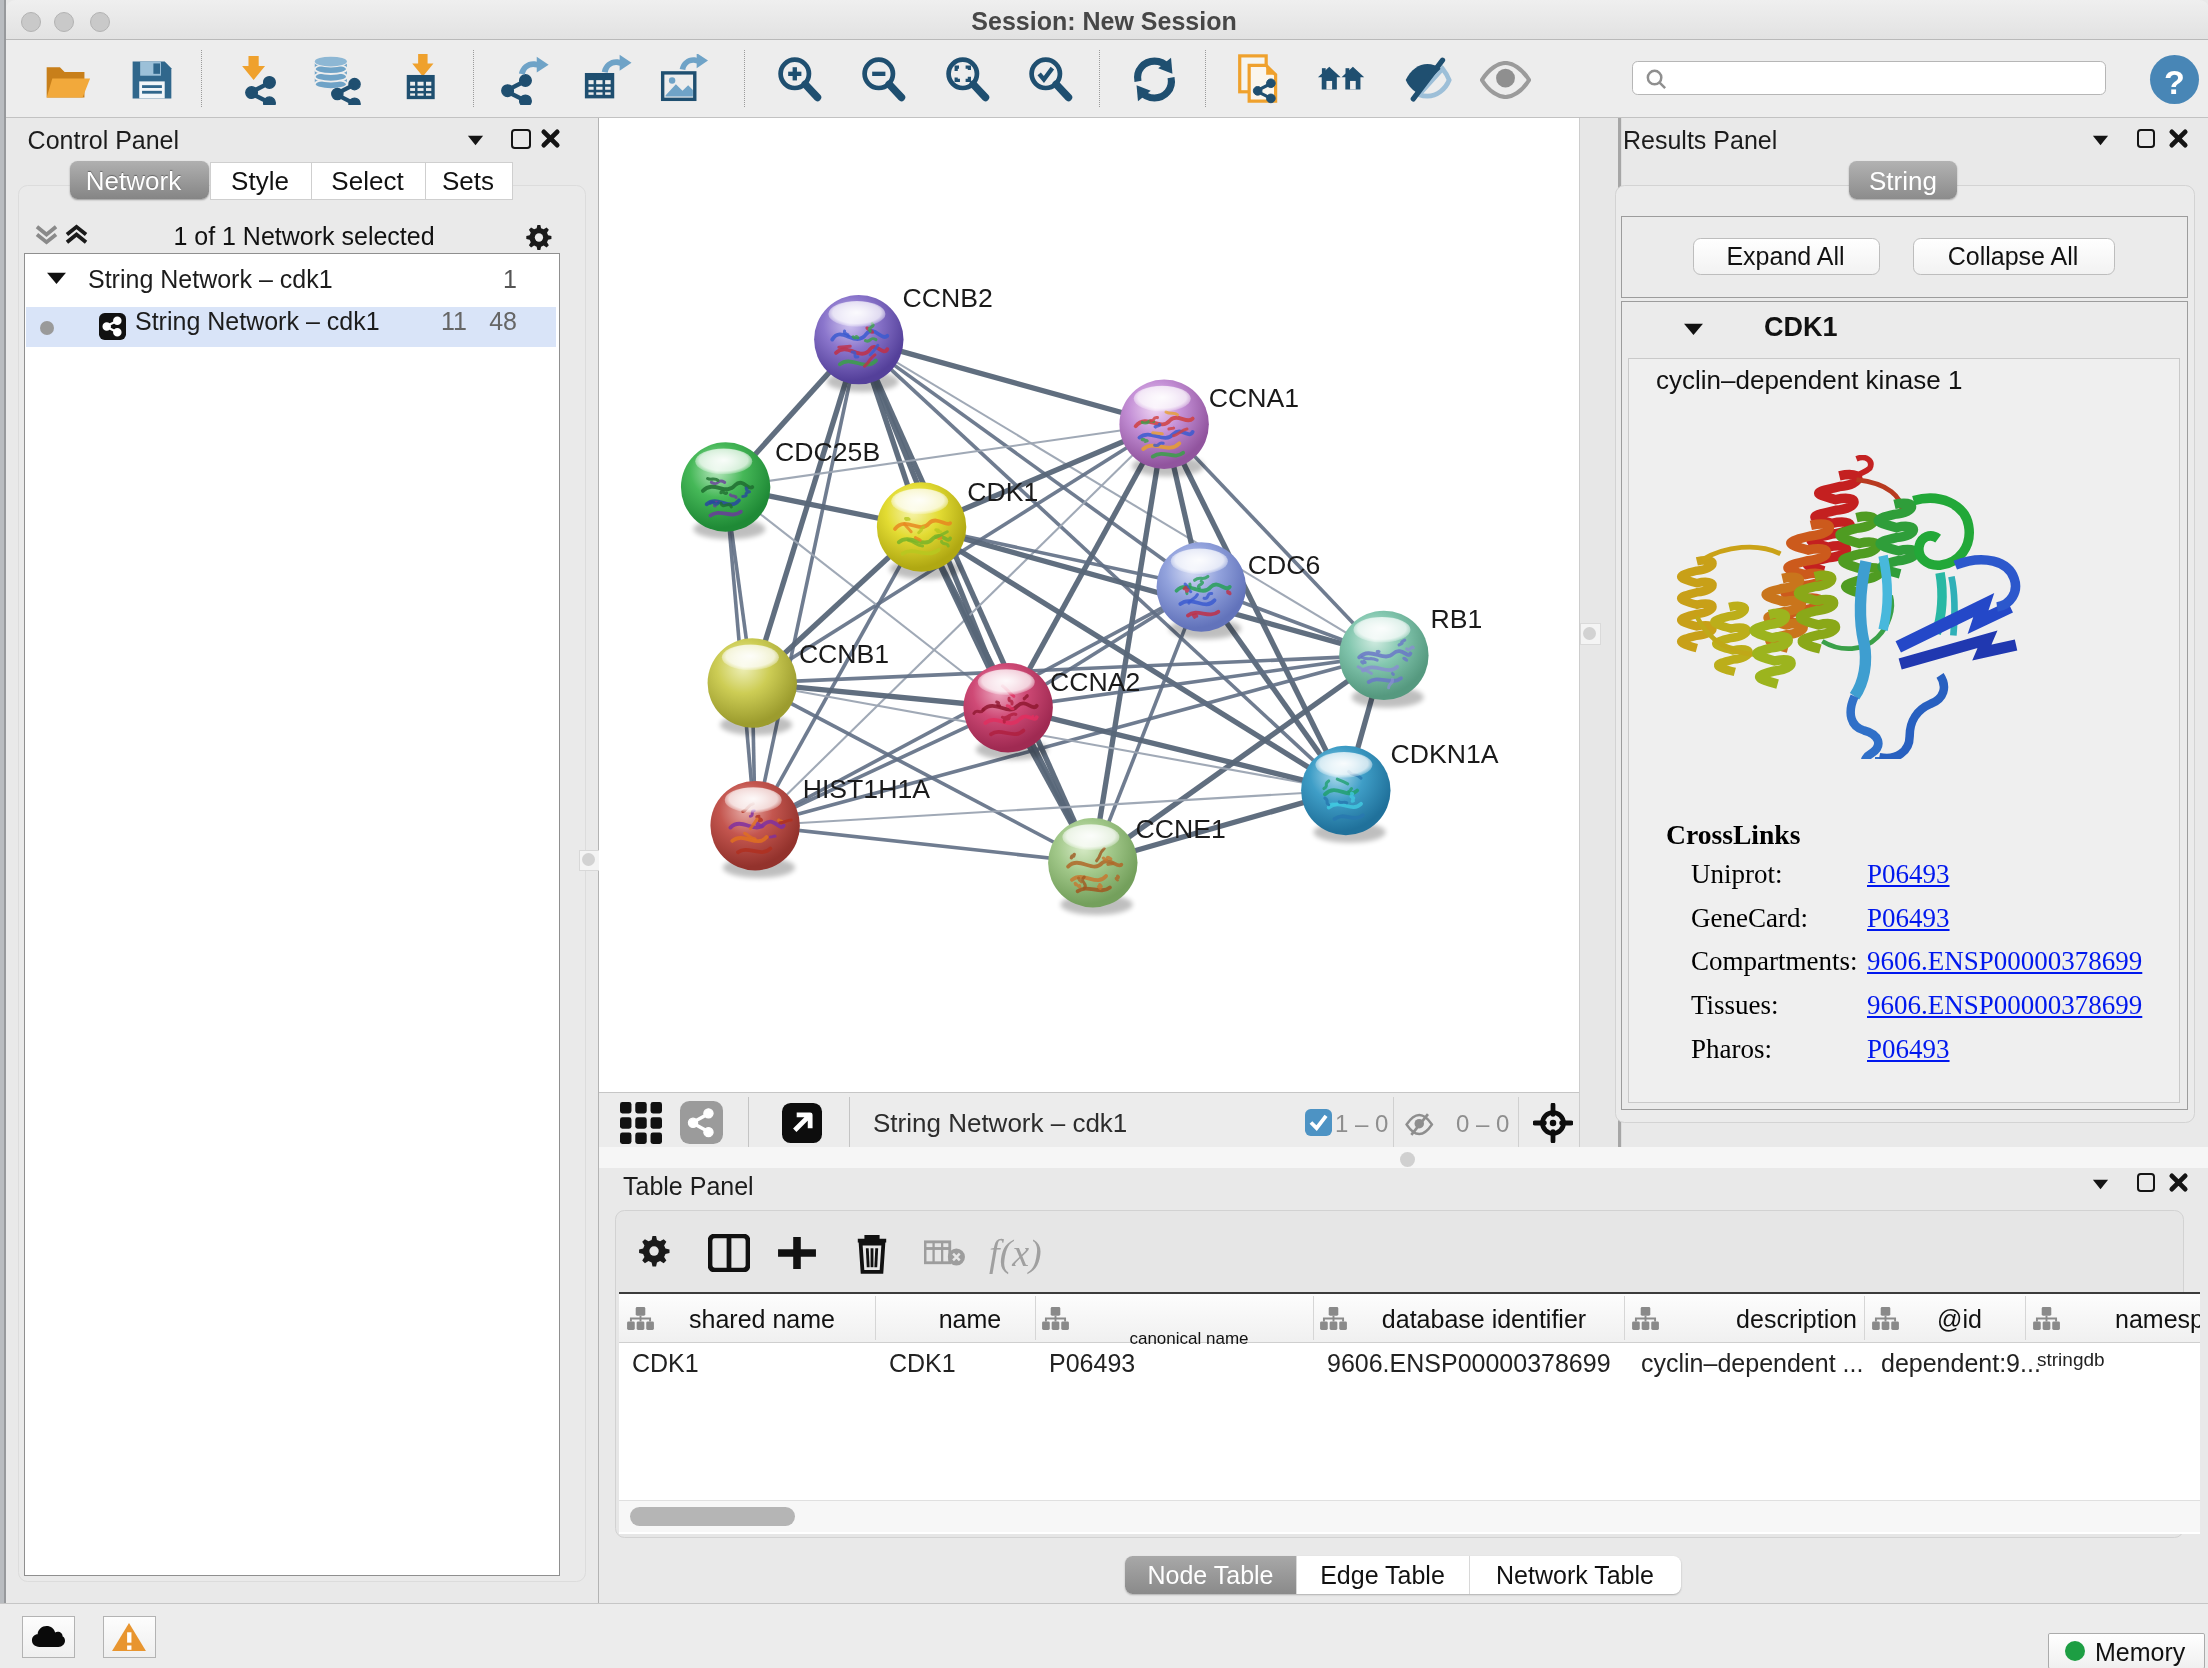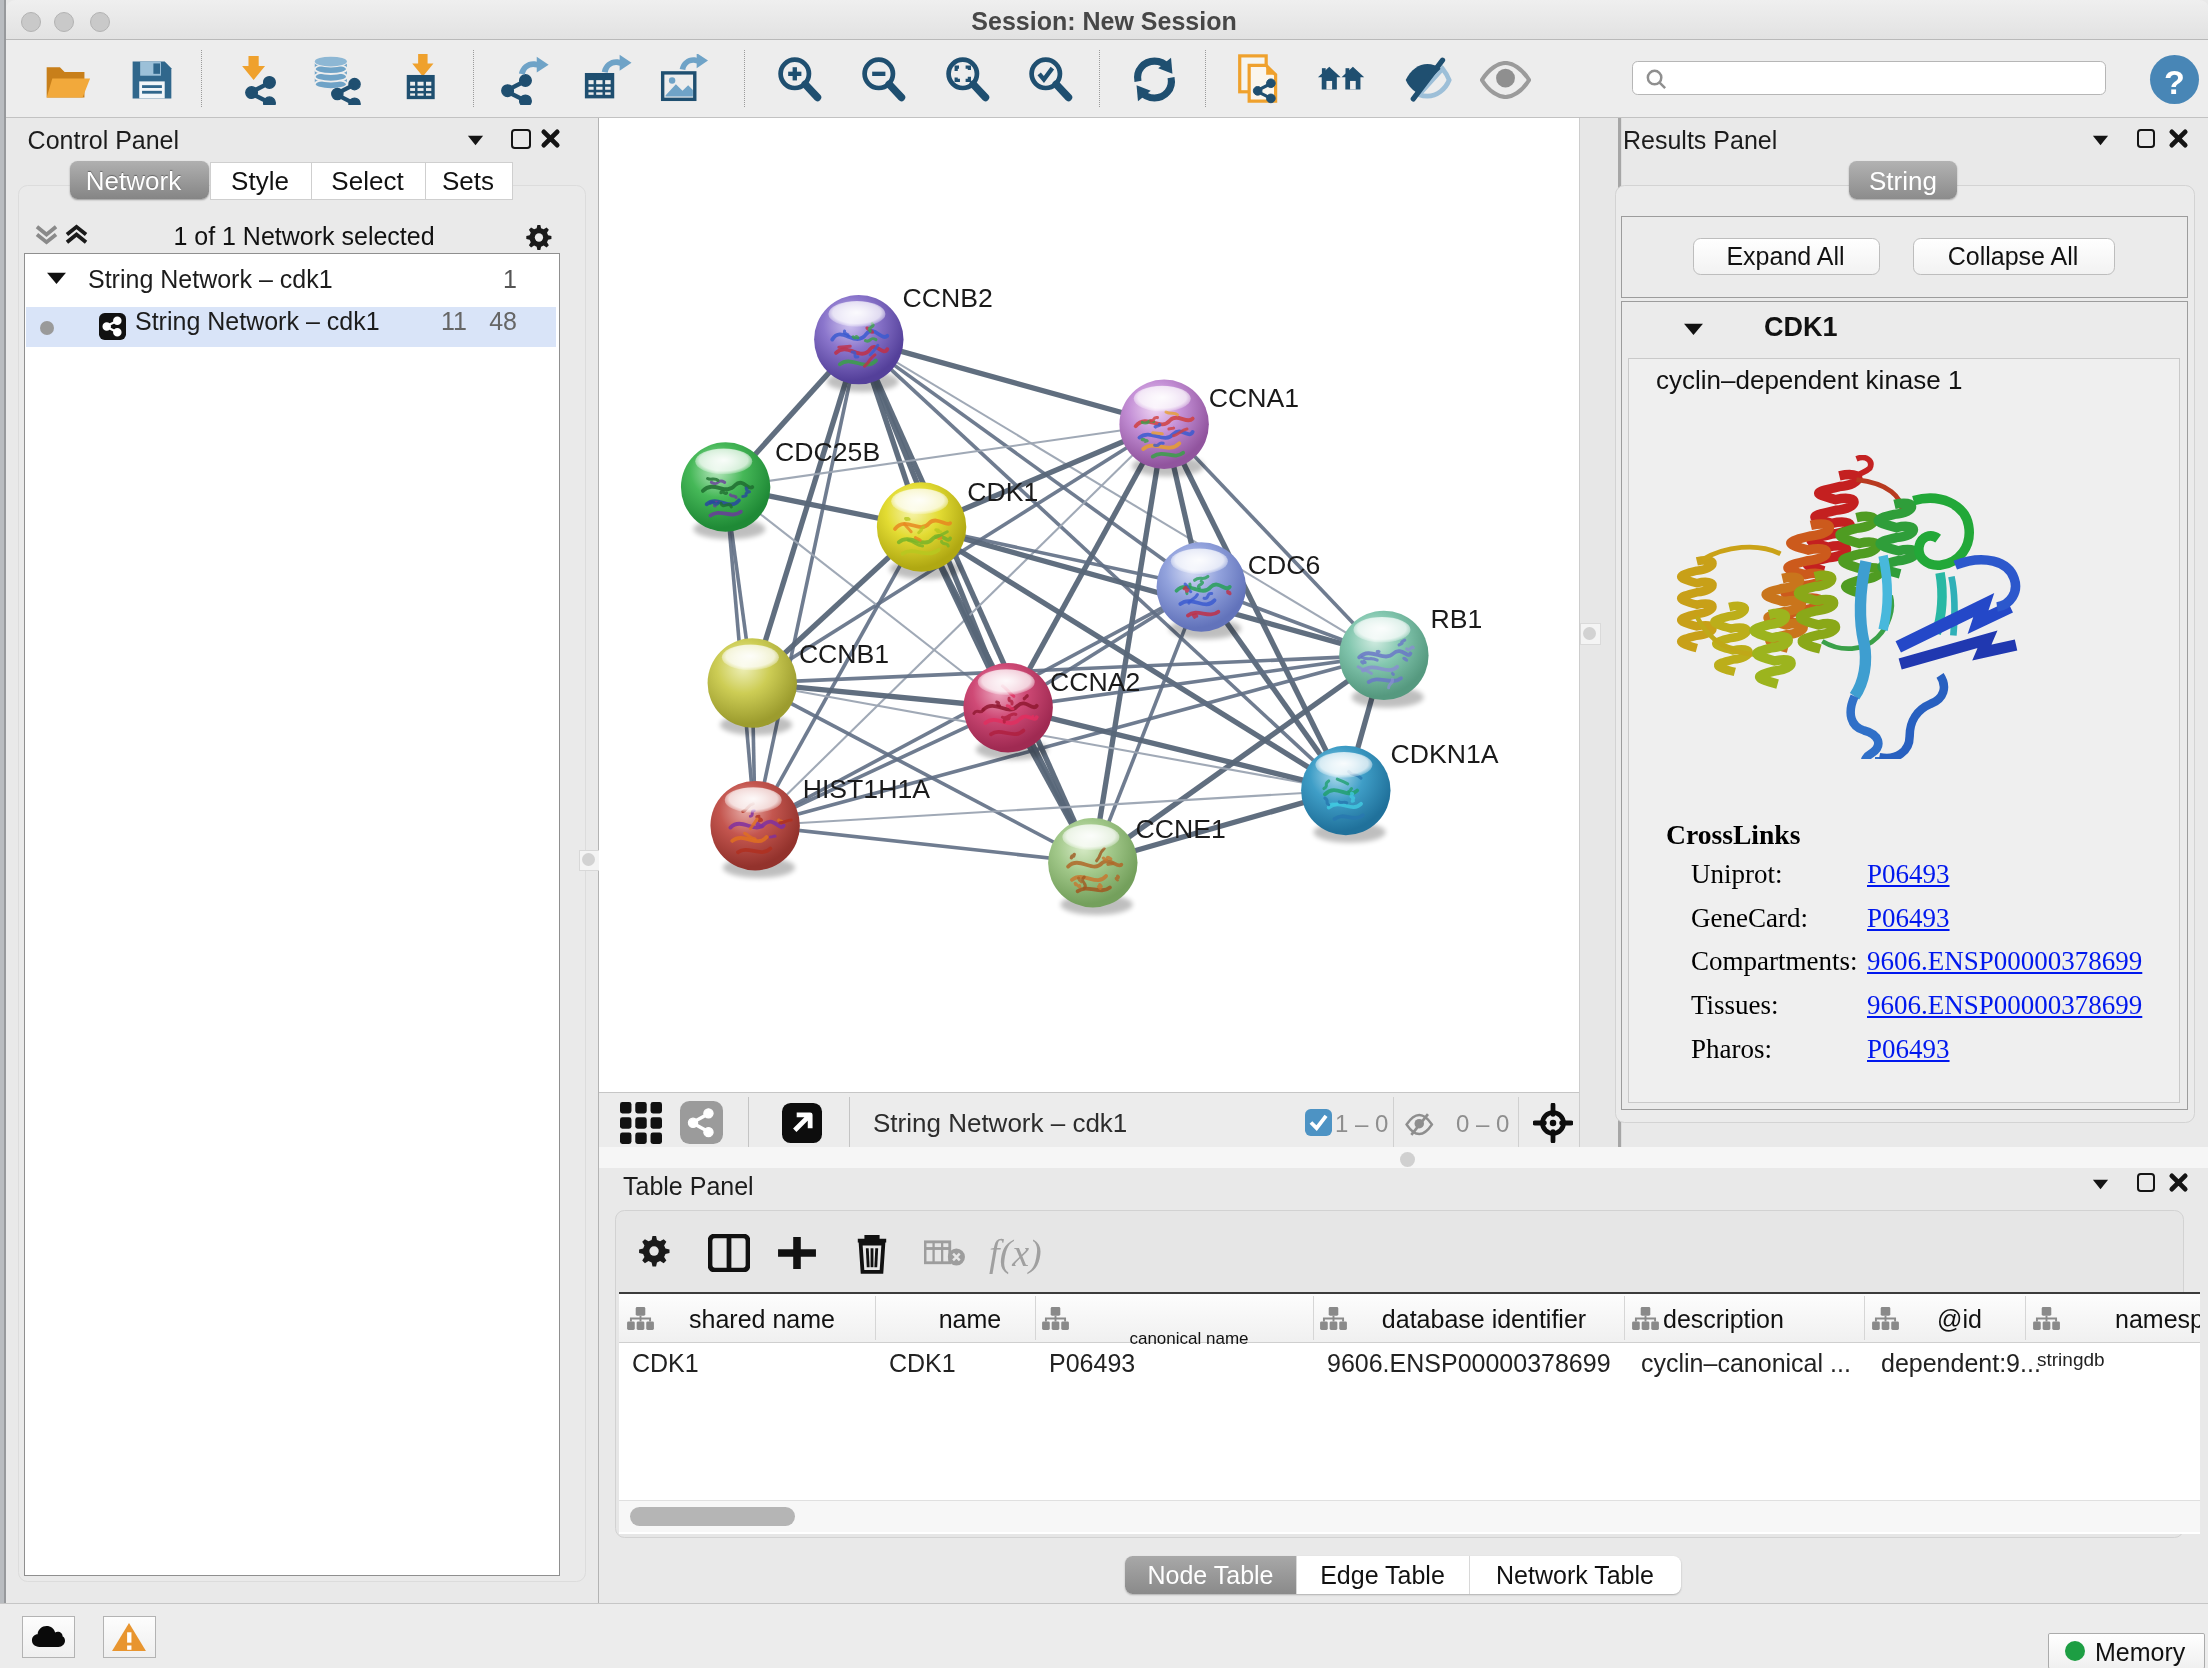--- a/index.html
+++ b/index.html
@@ -795,21 +795,21 @@
 <div class="abs" style="left:1313px;top:1296px;width:0;height:44px;border-left:1.9px solid #d6d6d6;"></div>
 <svg class="abs" style="left:1632px;top:1307px;" width="27" height="23" viewBox="0 0 28 24">
     <g fill="#8a8a8a">
       <rect x="9" y="0" width="10" height="9" rx="1.5"></rect>
       <rect x="0" y="15" width="8" height="9" rx="1.5"></rect>
       <rect x="10" y="15" width="8" height="9" rx="1.5"></rect>
       <rect x="20" y="15" width="8" height="9" rx="1.5"></rect>
       <path d="M14 9 L14 12 L4 12 L4 15 M14 12 L14 15 M14 12 L24 12 L24 15" stroke="#8a8a8a" stroke-width="2" fill="none"></path>
     </g>
   </svg>
-<div class="abs" style="left:1663px;top:1305px;width:194px;text-align:left;font-size:25px;color:#111;white-space:nowrap;overflow:hidden;">description</div>
+<div class="abs" style="left:1663px;top:1305px;width:194px;text-align:right;font-size:25px;color:#111;white-space:nowrap;overflow:hidden;">description</div>
 <div class="abs" style="left:1624px;top:1296px;width:0;height:44px;border-left:1.9px solid #d6d6d6;"></div>
 <svg class="abs" style="left:1872px;top:1307px;" width="27" height="23" viewBox="0 0 28 24">
     <g fill="#8a8a8a">
       <rect x="9" y="0" width="10" height="9" rx="1.5"></rect>
       <rect x="0" y="15" width="8" height="9" rx="1.5"></rect>
       <rect x="10" y="15" width="8" height="9" rx="1.5"></rect>
       <rect x="20" y="15" width="8" height="9" rx="1.5"></rect>
       <path d="M14 9 L14 12 L4 12 L4 15 M14 12 L14 15 M14 12 L24 12 L24 15" stroke="#8a8a8a" stroke-width="2" fill="none"></path>
     </g>
   </svg>
@@ -823,21 +823,21 @@
       <rect x="20" y="15" width="8" height="9" rx="1.5"></rect>
       <path d="M14 9 L14 12 L4 12 L4 15 M14 12 L14 15 M14 12 L24 12 L24 15" stroke="#8a8a8a" stroke-width="2" fill="none"></path>
     </g>
   </svg>
 <div class="abs" style="left:2115px;top:1305px;width:85px;font-size:25px;color:#111;white-space:nowrap;overflow:hidden;">namespace</div>
 <div class="abs" style="left:2025px;top:1296px;width:0;height:44px;border-left:1.9px solid #d6d6d6;"></div>
 <div class="abs" style="left:632px;top:1349px;font-size:25px;color:#222;white-space:nowrap;">CDK1</div>
 <div class="abs" style="left:889px;top:1349px;font-size:25px;color:#222;white-space:nowrap;">CDK1</div>
 <div class="abs" style="left:1049px;top:1349px;font-size:25px;color:#222;white-space:nowrap;">P06493</div>
 <div class="abs" style="left:1327px;top:1349px;font-size:25px;color:#222;white-space:nowrap;">9606.ENSP00000378699</div>
-<div class="abs" style="left:1641px;top:1349px;font-size:25px;color:#222;white-space:nowrap;">cyclin–canonical ...</div>
+<div class="abs" style="left:1641px;top:1349px;font-size:25px;color:#222;white-space:nowrap;">cyclin–dependent ...</div>
 <div class="abs" style="left:1881px;top:1349px;font-size:25px;color:#222;white-space:nowrap;">dependent:9...</div>
 <div class="abs" style="left:2037px;top:1349px;font-size:19px;color:#222;white-space:nowrap;">stringdb</div>
 <div class="abs" style="left:619px;top:1500px;width:1581px;height:31px;background:#f7f7f7;border-top:1px solid #e0e0e0;"></div>
 <div class="abs" style="left:630px;top:1507px;width:165px;height:19px;border-radius:9.5px;background:#b5b5b5;"></div>
 
 <div class="abs" style="left:1125px;top:1556px;width:556px;height:38px;background:#fff;border-radius:7.6px;box-shadow:0 1px 1.9px rgba(0,0,0,0.25);"></div>
 <div class="abs" style="left:1125px;top:1556px;width:171px;height:38px;background:linear-gradient(#a8a8a8,#8a8a8a);border-radius:7.6px 0 0 7.6px;"></div>
 <div class="abs" style="left:1125px;top:1561px;width:171px;text-align:center;font-size:25px;color:#fff;">Node Table</div>
 <div class="abs" style="left:1296px;top:1556px;width:0;height:38px;border-left:1.9px solid #d8d8d8;"></div>
 <div class="abs" style="left:1296px;top:1561px;width:173px;text-align:center;font-size:25px;color:#111;">Edge Table</div>

